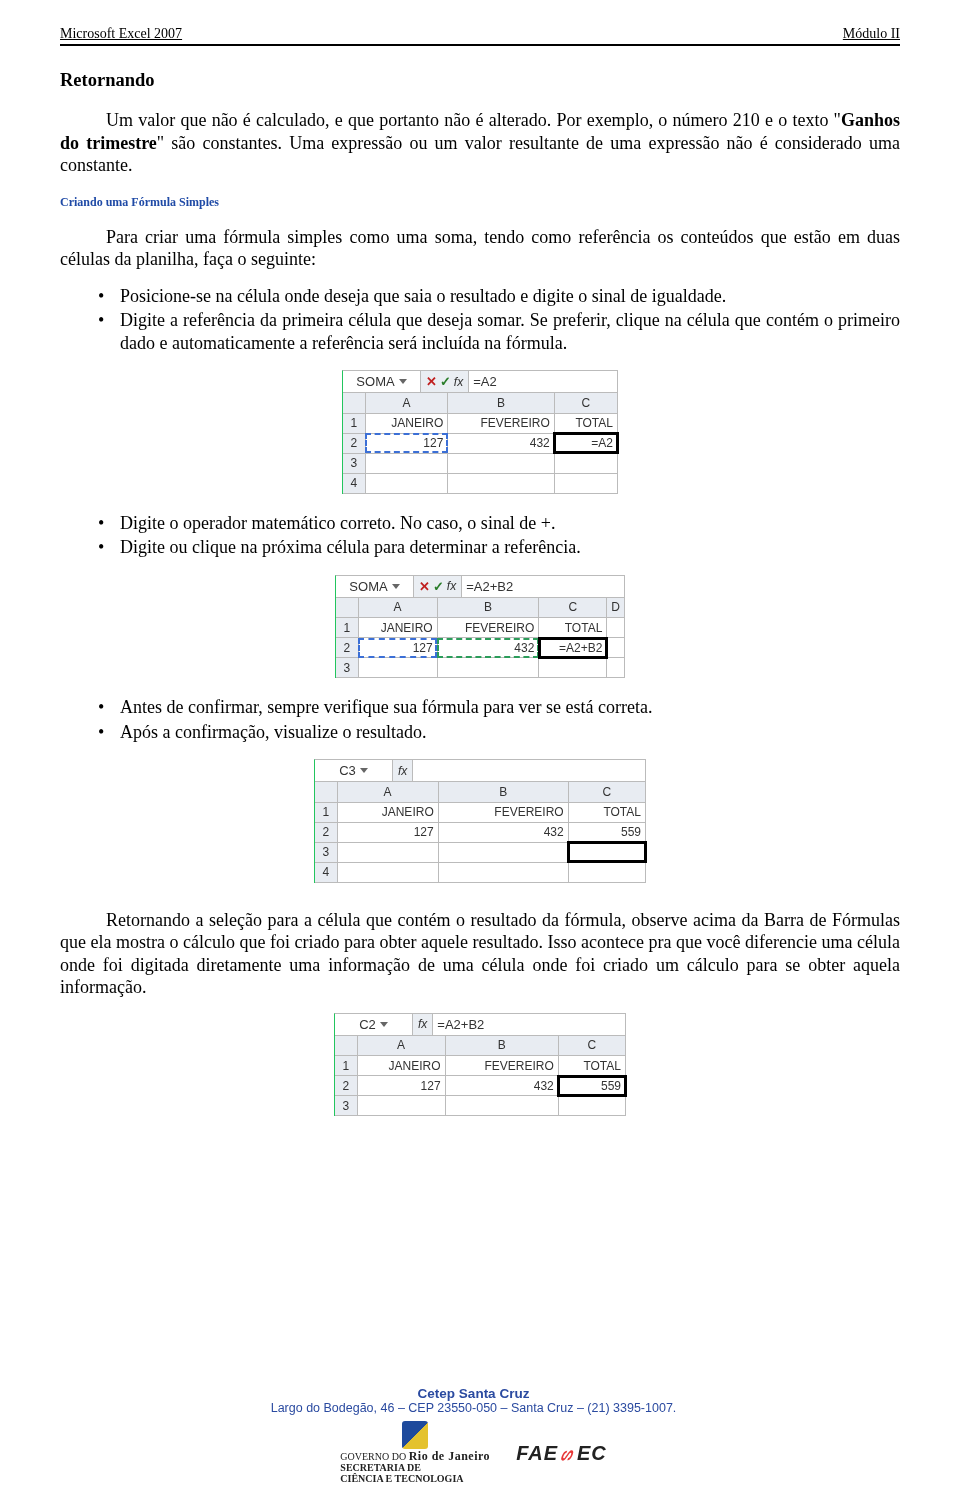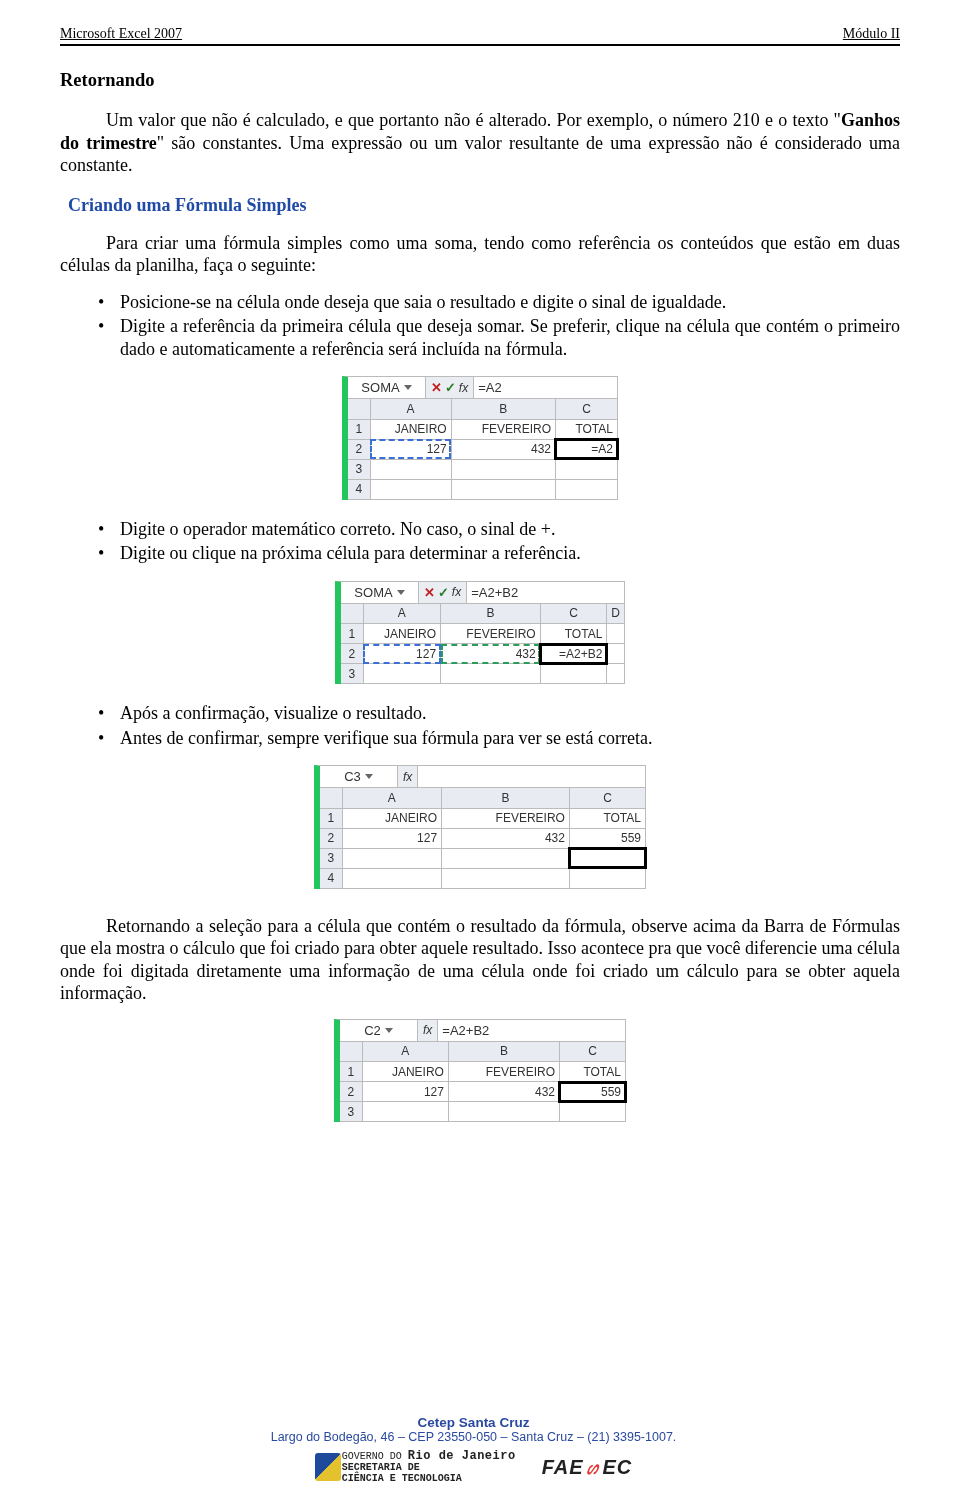--- a/index.html
+++ b/index.html
@@ -25,42 +25,42 @@
   }
   .hdr span { text-decoration: underline; }
   h2.section {
     font-weight: bold;
     font-size: 18.5px;
     margin: 8px 0 18px 0;
   }
   h3.section-blue {
     color: #1f4aa6;
     font-weight: bold;
-    font-size: 18px;
-    margin: 18px 0 16px 8px;
+    font-size: 12px;
+    margin: 18px 0 16px 0;
   }
   p.body {
     font-size: 18px;
     line-height: 1.25;
     margin-bottom: 14px;
     text-align: justify;
   }
   p.indent { text-indent: 46px; }
   ul.bullets { list-style: none; padding-left: 38px; margin-bottom: 16px; }
   ul.bullets li { position: relative; padding-left: 22px; text-align: justify; line-height: 1.25; margin-bottom: 2px; }
   ul.bullets li::before { content: "•"; position: absolute; left: 0; top: 0; font-size: 18px; }
   .excel-fig {
     display: flex;
     justify-content: center;
     margin: 12px 0 18px 0;
   }
   .excel-box {
     background: #f4f4f4;
     border-top: 1px solid #bbb;
-    border-left: 6px solid #22c55e;
+    border-left: 1px solid #22c55e;
     font-family: Tahoma, Arial, sans-serif;
     font-size: 13px;
     color: #333;
   }
   .excel-box.small { width: 276px; }
   .excel-box.small2 { width: 290px; }
   .excel-box.small3 { width: 332px; }
   .excel-box.small4 { width: 292px; }
   .fbar {
     display: flex;
@@ -125,21 +125,22 @@
     margin-bottom: 6px;
   }
   .footer .logos {
     display: flex;
     justify-content: center;
     gap: 26px;
     align-items: center;
   }
   .logo-rj {
     display: flex; align-items: center; gap: 1px;
-    font-family: Liberation Mono, monospace;
+    font-family: Liberation Serif, serif;
+    flex-direction: column;
   }
   .logo-rj .crest {
     width: 26px; height: 28px;
     background: linear-gradient(135deg,#1e4a9c 0 50%,#e4c22e 50% 100%);
     border-radius: 3px;
   }
   .logo-rj .txt { font-size: 10px; line-height: 1.05; color: #222; text-align: left; }
   .logo-rj .txt .big { font-size: 12px; font-weight: bold; letter-spacing: 0.5px; }
   .logo-faetec {
     font-family: Arial, sans-serif;
@@ -271,22 +272,22 @@
               <td></td>
               <td></td>
               <td></td>
         </tr>
       </tbody>
         </table>
     </div>
   </div>
 
   <ul class="bullets">
+    <li>Antes de confirmar, sempre verifique sua fórmula para ver se está correta.</li>
     <li>Após a confirmação, visualize o resultado.</li>
-    <li>Antes de confirmar, sempre verifique sua fórmula para ver se está correta.</li>
   </ul>
 
   <div class="excel-fig">
     <div class="excel-box small3">
       <div class="fbar">
         <div class="namebox">
           <span>C3</span>
             <span class="dd"></span>
         </div>
         <div class="fbtns only-fx">

